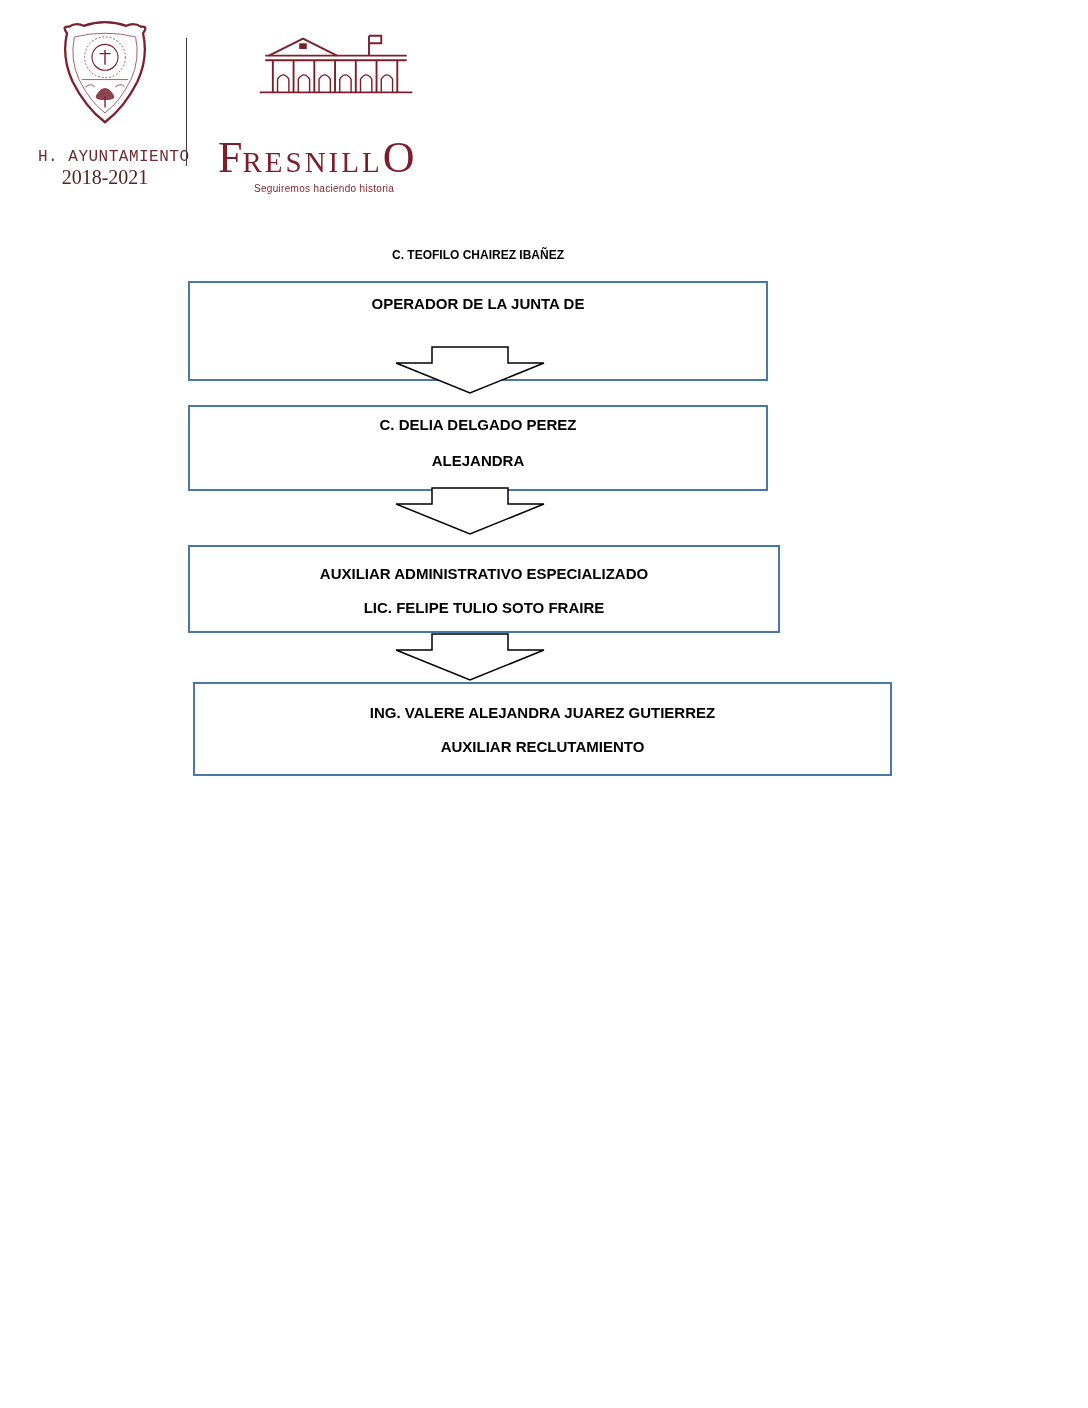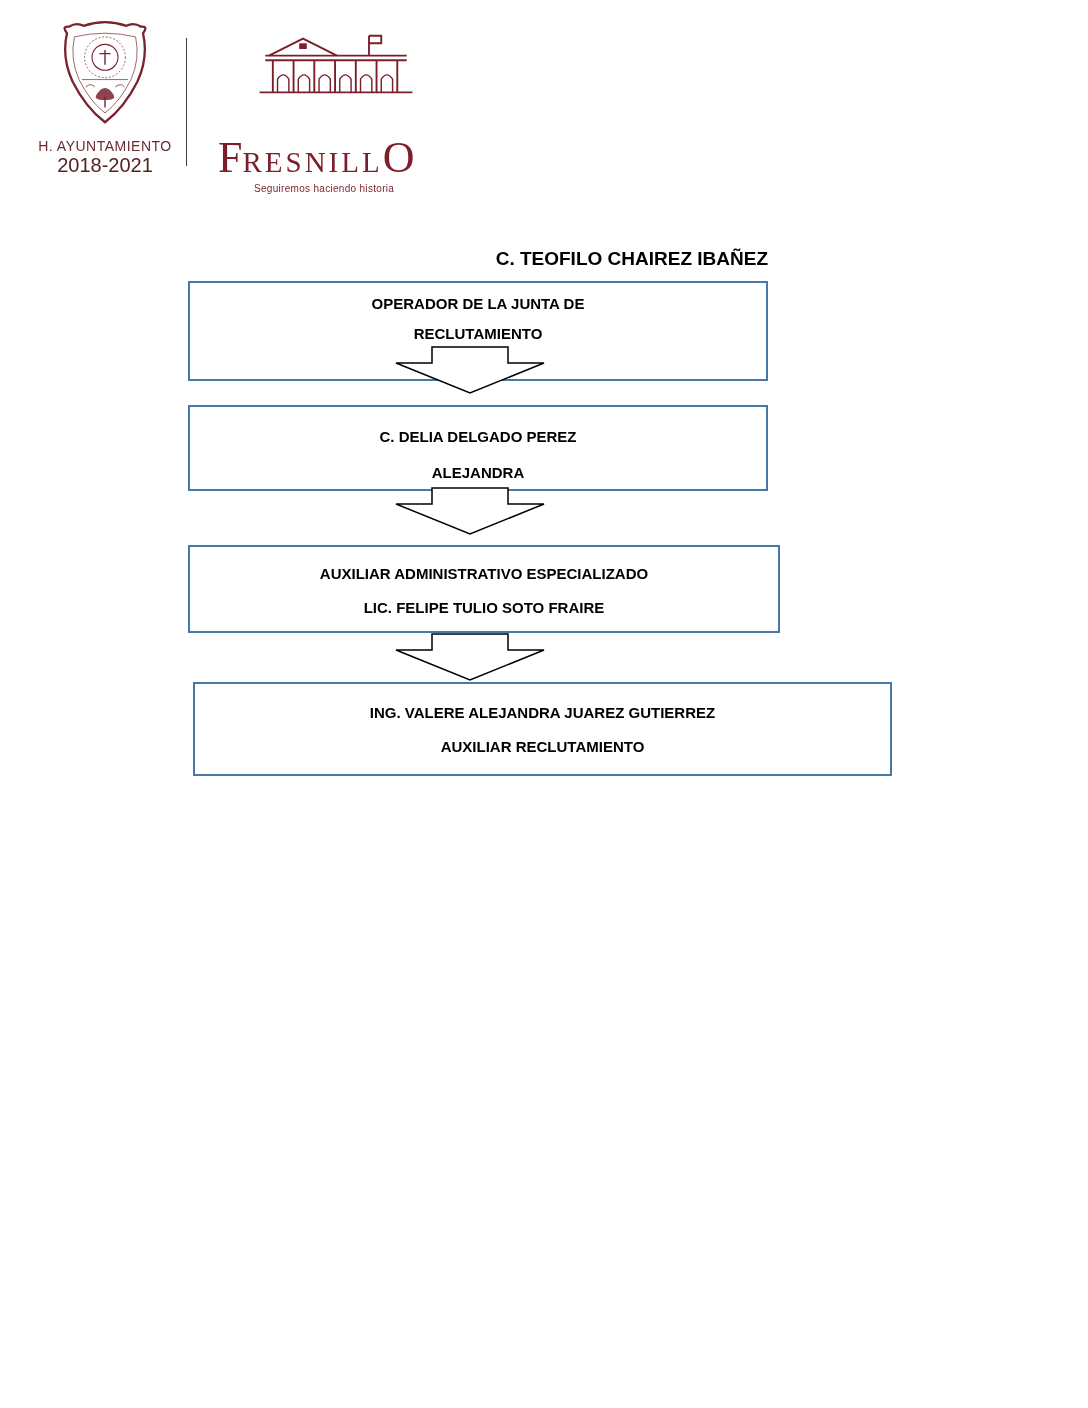--- a/index.html
+++ b/index.html
@@ -16,53 +16,53 @@
     overflow:hidden;
     margin:0 auto;
   }
 
   
   .seal{
     position:absolute;left:38px;top:18px;width:134px;text-align:center;
   }
   .seal svg{width:102px;height:112px;display:block;margin:0 auto;}
   .seal-caption{
-    margin-top:8px;font-family:Liberation Sans, sans-serif;font-size:14px;
+    margin-top:18px;font-family:Liberation Mono, monospace;font-size:16px;
     letter-spacing:0.5px;color:#6d2a2e;white-space:nowrap;
   }
   .seal-years{
-    font-family:Liberation Sans, sans-serif;font-size:20px;color:#53231f;margin-top:0px;
+    font-family:Liberation Serif, serif;font-size:20px;color:#53231f;margin-top:0px;
   }
   .header-divider{
     position:absolute;left:186px;top:38px;width:1px;height:128px;background:#3c3c3c;
   }
   .brand{position:absolute;left:218px;top:32px;width:280px;}
   .brand .bridge{display:block;margin-left:34px;width:168px;height:66px;}
   .wordmark{
     font-family:"Liberation Serif",serif;color:var(--brand);
     display:flex;align-items:baseline;line-height:1;margin-top:2px;
   }
   .wordmark .big{font-size:44px;}
   .wordmark .mid{font-size:29px;letter-spacing:3px;margin-top:48px;}
   .tagline{
     font-size:10px;color:var(--brand);margin-left:36px;margin-top:3px;letter-spacing:0.3px;
   }
 
   
   .node-name-outside{
-    position:absolute;left:188px;top:248px;width:580px;text-align:right;
-    font-weight:bold;font-size:19px;color:#000;
+    position:absolute;left:188px;top:248px;width:580px;text-align:center;
+    font-weight:bold;font-size:12px;color:#000;
   }
   .box{
     position:absolute;border:2px solid var(--accent);background:#fff;
     box-sizing:border-box;text-align:center;font-weight:bold;font-size:15px;color:#000;
   }
   .box .line{display:block;text-align:center;}
   .box1{left:188px;top:281px;width:580px;height:100px;padding-top:6px;line-height:30px;}
-  .box2{left:188px;top:405px;width:580px;height:86px;padding-top:12px;line-height:36px;}
+  .box2{left:188px;top:405px;width:580px;height:86px;line-height:36px;}
   .box3{left:188px;top:545px;width:592px;height:88px;padding-top:10px;line-height:34px;}
   .box4{left:193px;top:682px;width:699px;height:94px;padding-top:12px;line-height:34px;}
 
   .arrow{position:absolute;width:150px;height:48px;z-index:2;}
   .arrow1{left:395px;top:346px;}
   .arrow2{left:395px;top:487px;}
   .arrow3{left:395px;top:633px;}
 </style>
 </head>
 <body>
@@ -113,21 +113,20 @@
         <span class="mid">RESNILL</span>
         <span class="big">O</span>
     </div>
     <div class="tagline">Seguiremos haciendo historia</div>
   </div>
 
   <div class="node-name-outside">C. TEOFILO CHAIREZ IBAÑEZ</div>
 
   <div class="box box1">
     <span class="line">OPERADOR DE LA JUNTA DE</span>
-    <span class="line">RECLUTAMIENTO</span>
   </div>
 
   <svg class="arrow arrow1" viewBox="0 0 150 48">
     <polygon points="37,1 113,1 113,17 149,17 75,47 1,17 37,17" fill="#ffffff" stroke="#000000" stroke-width="1.5"></polygon>
   </svg>
 
   <div class="box box2">
     <span class="line">C. DELIA DELGADO PEREZ</span>
     <span class="line">ALEJANDRA</span>
   </div>

